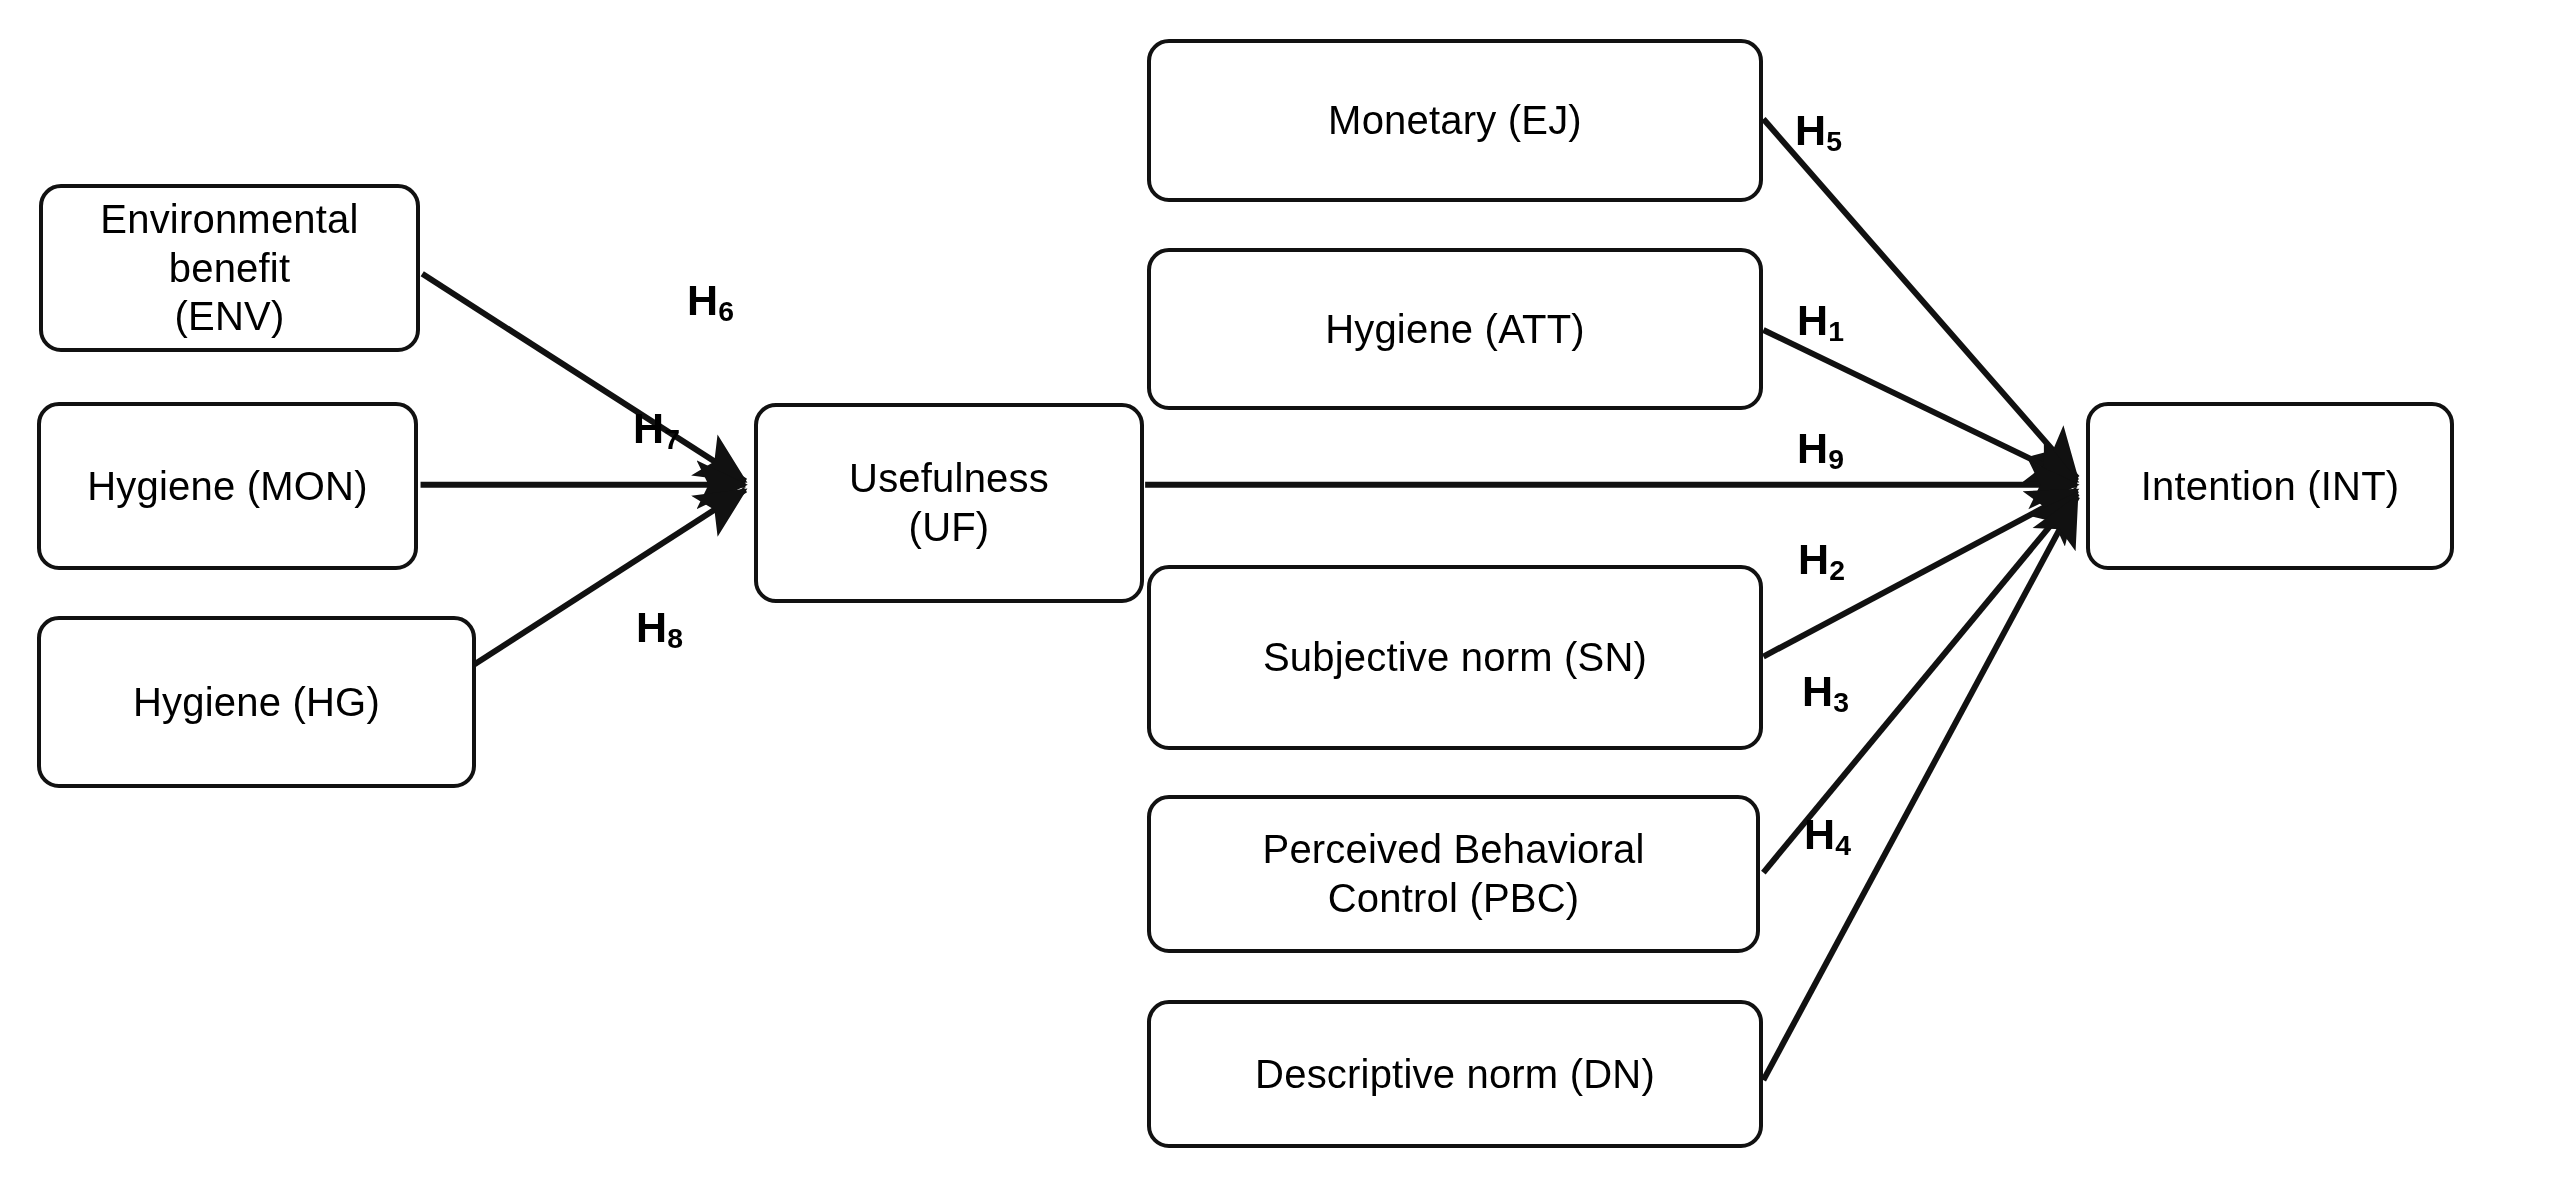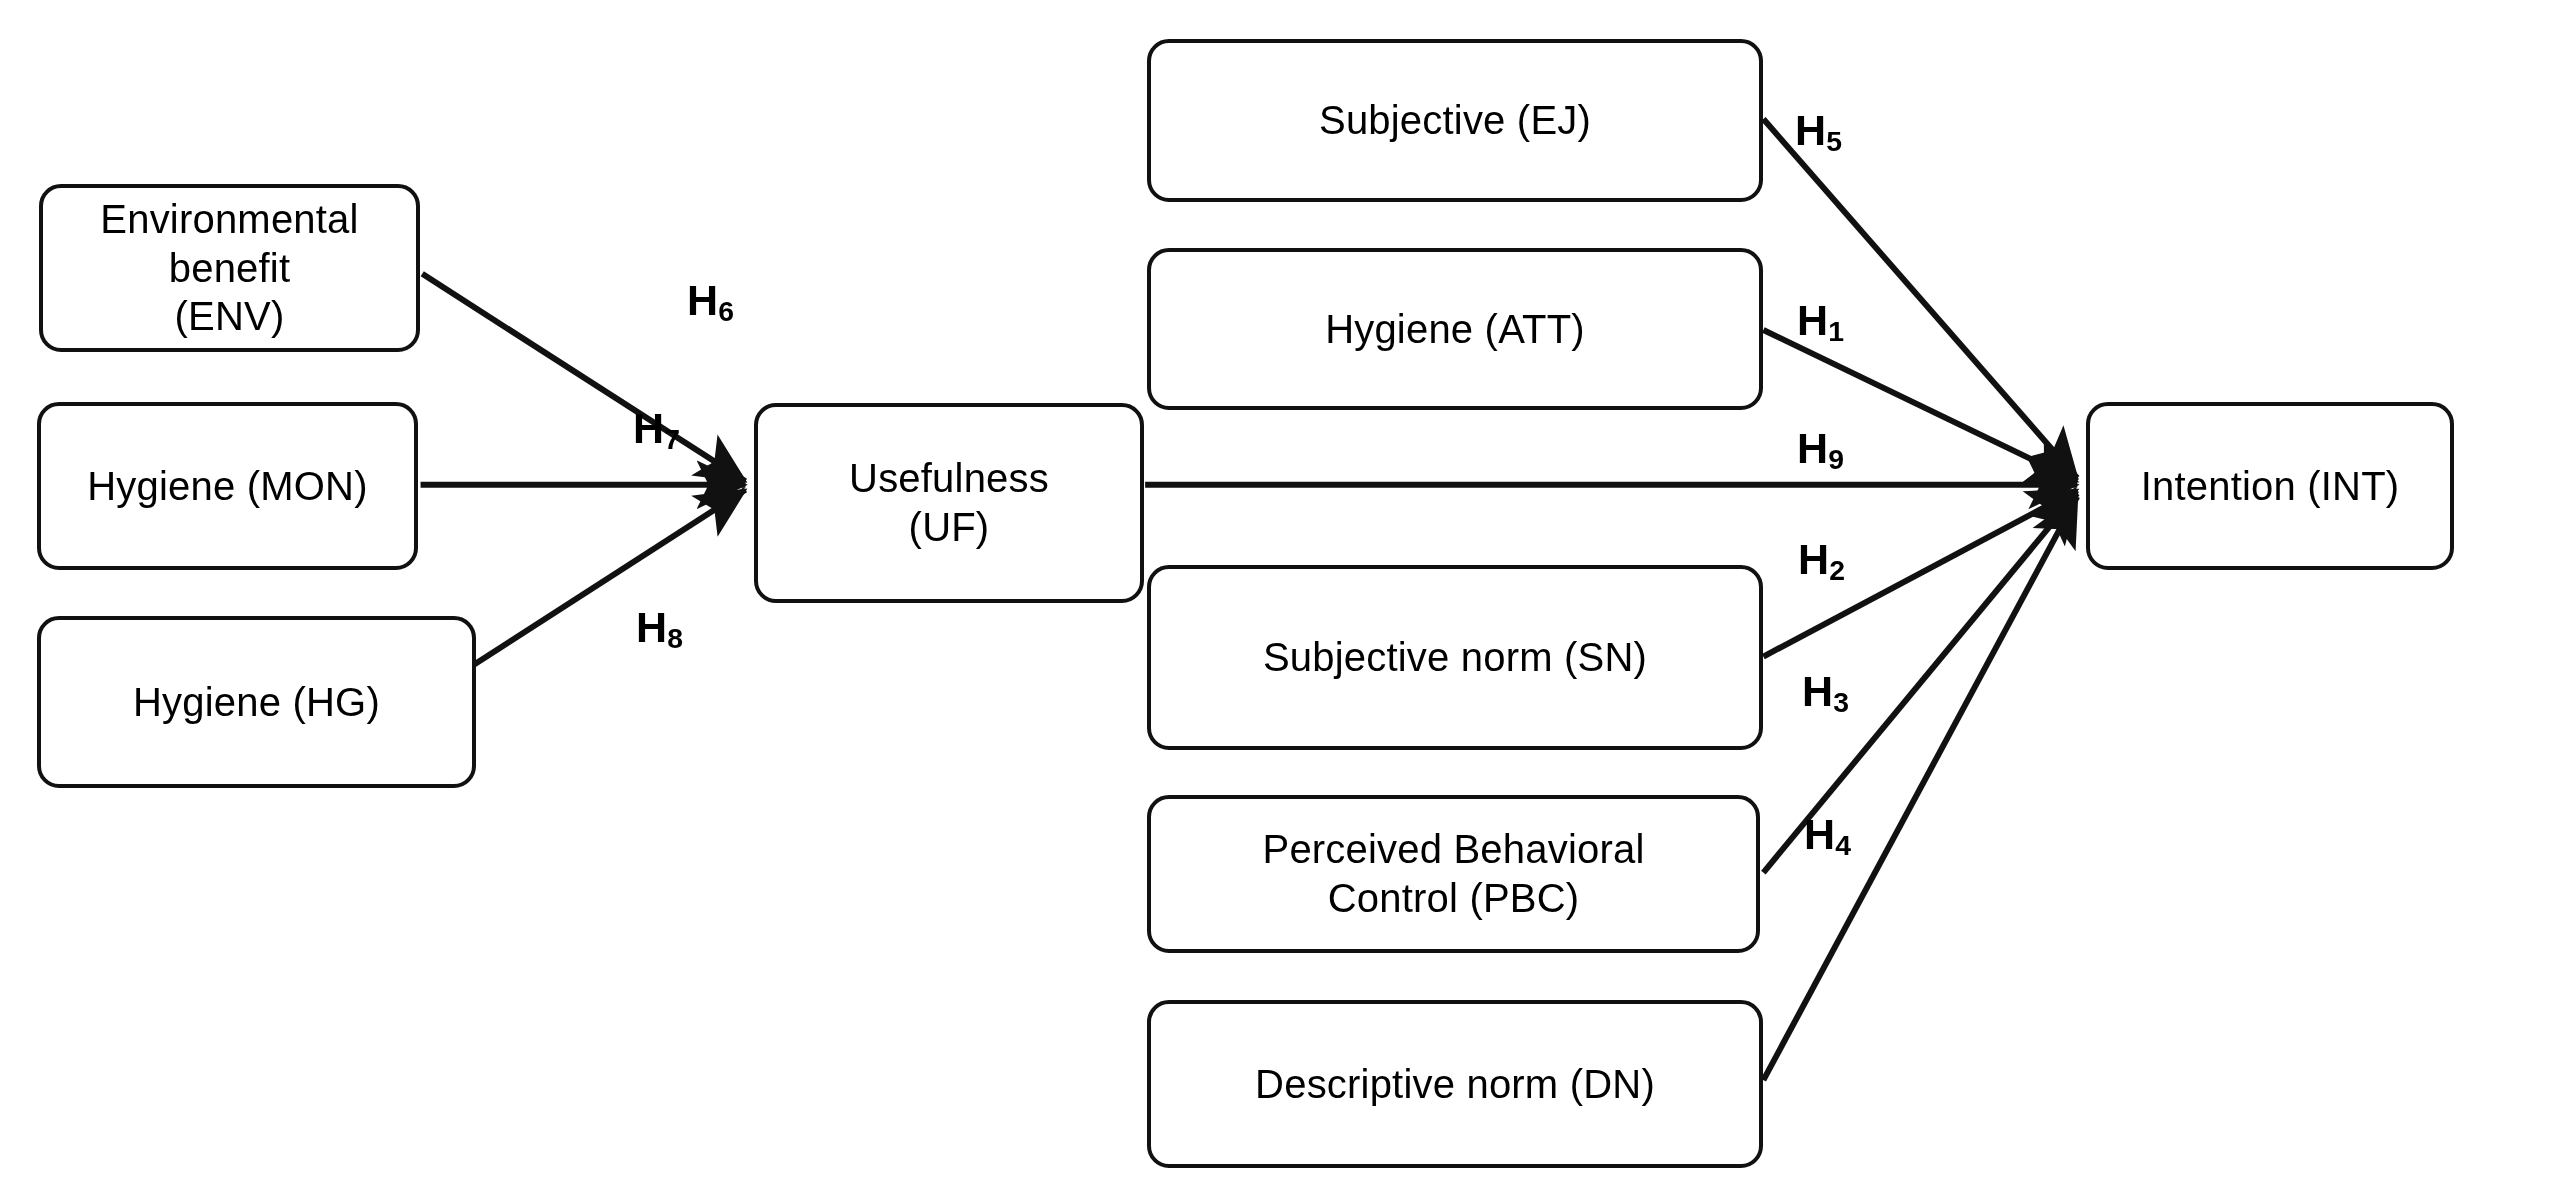--- a/index.html
+++ b/index.html
@@ -95,37 +95,37 @@
   <div class="node" style="left:37px; top:616px; width:439px; height:172px;">
     <span>Hygiene (HG)</span>
   </div>
 
   <div class="node" style="left:754px; top:403px; width:390px; height:200px;">
     <span>Usefulness
 (UF)</span>
   </div>
 
   <div class="node" style="left:1147px; top:39px; width:616px; height:163px;">
-    <span>Subjective (EJ)</span>
+    <span>Monetary (EJ)</span>
   </div>
 
   <div class="node" style="left:1147px; top:248px; width:616px; height:162px;">
     <span>Hygiene (ATT)</span>
   </div>
 
   <div class="node" style="left:1147px; top:565px; width:616px; height:185px;">
     <span>Subjective norm (SN)</span>
   </div>
 
   <div class="node" style="left:1147px; top:795px; width:613px; height:158px;">
     <span>Perceived Behavioral
 Control (PBC)</span>
   </div>
 
-  <div class="node" style="left:1147px; top:1000px; width:616px; height:168px;">
+  <div class="node" style="left:1147px; top:1000px; width:616px; height:148px;">
     <span>Descriptive norm (DN)</span>
   </div>
 
   <div class="node" style="left:2086px; top:402px; width:368px; height:168px;">
     <span>Intention (INT)</span>
   </div>
 
   <div class="hlabel" style="left:1795px; top:109px;">
     <span>H</span><sub>5</sub>
   </div>

